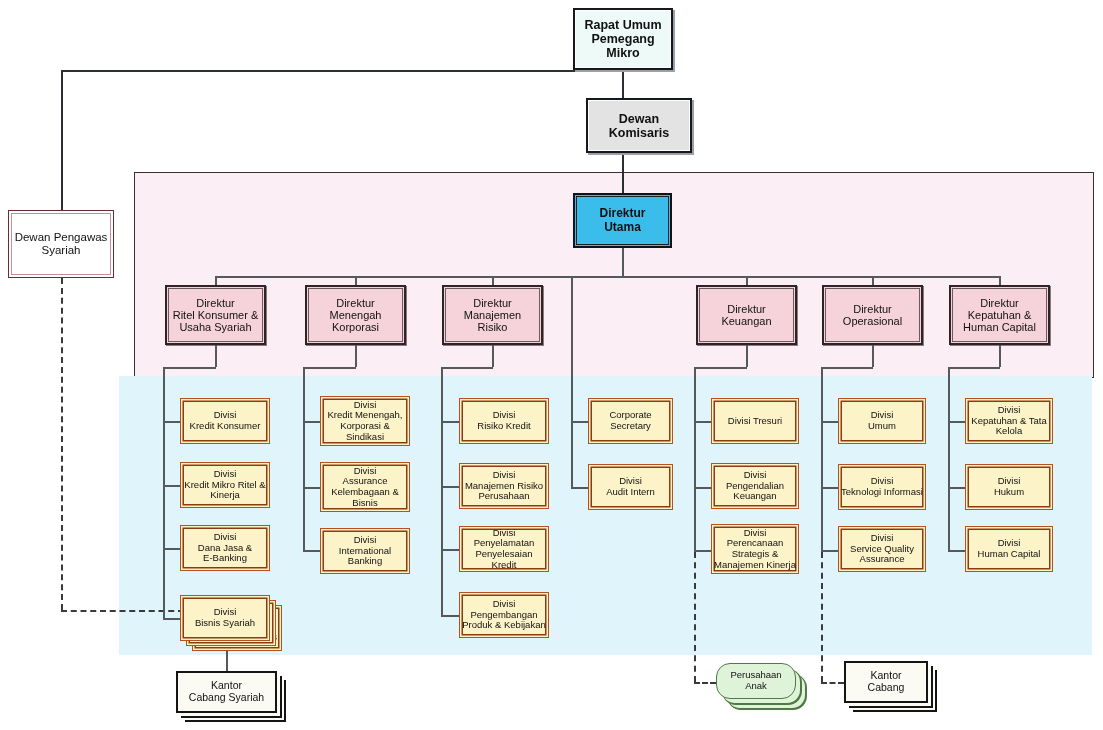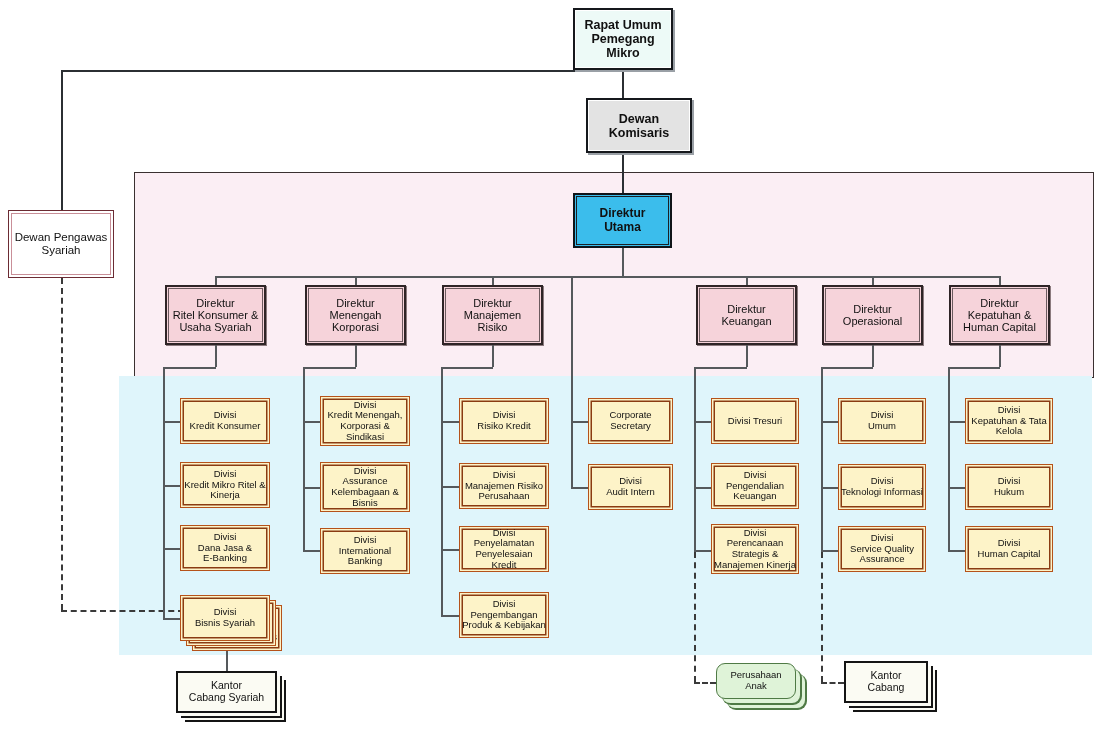--- a/index.html
+++ b/index.html
@@ -70,21 +70,21 @@
     background:#fbfbf3;
     border:2px solid #141414;
     box-shadow:4px 4px 0 -1px #fbfbf3, 5px 5px 0 0 #141414,
                8px 8px 0 -1px #fbfbf3, 9px 9px 0 0 #141414;
     font-size:10.5px;
   }
   
   .n-anak{
     background:#dff3d8;
     border:1px solid #4f7a45;
-    border-radius:9px;
+    border-radius:14px;
     box-shadow:5px 5px 0 -1px #dff3d8, 6px 6px 0 0 #4f7a45,
                10px 10px 0 -1px #dff3d8, 11px 11px 0 0 #4f7a45;
     font-size:9.5px;
   }
   
   .n-div-stack{
     box-shadow:0 0 0 1.5px #fdf3c8 inset, 0 0 0 3px #8a3b12 inset;
     z-index:6;
   }
   .stack-ghost{

